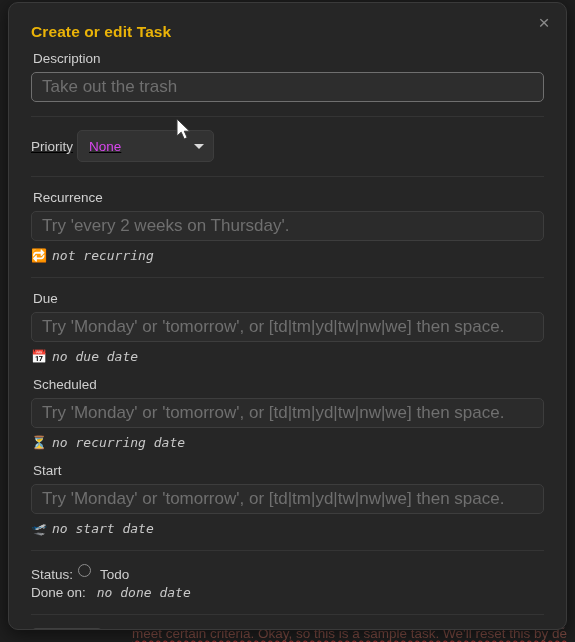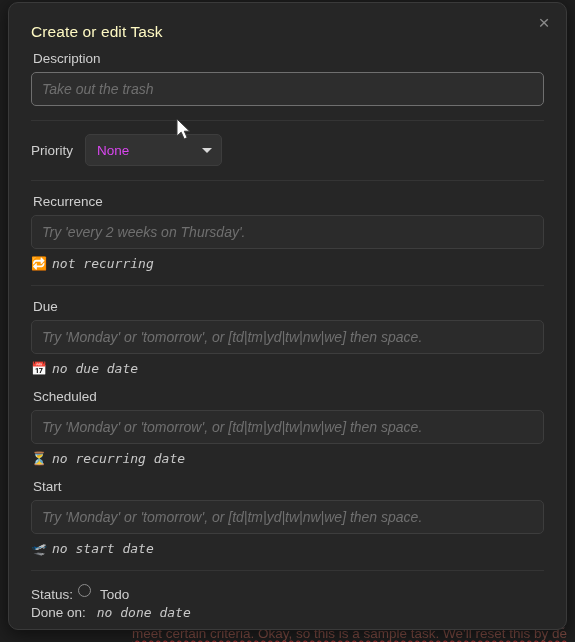--- a/index.html
+++ b/index.html
@@ -82,66 +82,66 @@
     cursor: pointer;
     user-select: none;
   }
 
   .modal-inner {
     padding: 20px 22px 0 22px;
   }
 
   .modal-title {
     font-size: 15.5px;
-    font-weight: normal;
-    color: #fef9c3;
+    font-weight: bold;
+    color: #eab308;
     margin: 0 0 10px 0;
     letter-spacing: .1px;
   }
 
   .field-label {
     font-size: 13.5px;
     color: #cfcfcf;
     margin: 0 0 6px 2px;
   }
 
   .txt-input {
     display: block;
     box-sizing: border-box;
     width: 100%;
     height: 30px;
     background: #2b2b2b;
     border: 1px solid #3d3d3d;
     border-radius: 5px;
     color: #d2d2d2;
     font-family: "Liberation Sans", sans-serif;
-    font-size: 14px;
-    padding: 16px 10px;
+    font-size: 17px;
+    padding: 4px 10px;
     outline: none;
-    font-style: italic;
   }
   .txt-input::placeholder { color: #6f6f6f; }
   .txt-input.focused {
     border-color: #6f6f6f;
     background: #2d2d2d;
   }
 
   .divider {
     height: 1px;
     background: #343434;
     margin: 14px 0 13px 0;
   }
 
   
   .priority-row {
     display: flex;
     align-items: center;
-    gap: 12px;
+    gap: 4px;
     margin: 2px 0 0 0;
     position: relative;
+    text-decoration: underline;
   }
   .priority-label {
     font-size: 13.5px;
     color: #cfcfcf;
   }
   .select-box {
     position: relative;
     display: inline-flex;
     align-items: center;
     background: #323232;

